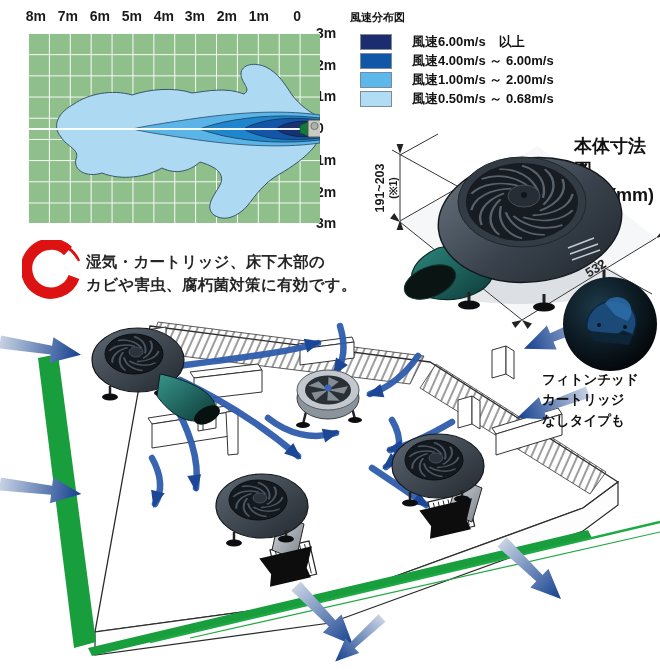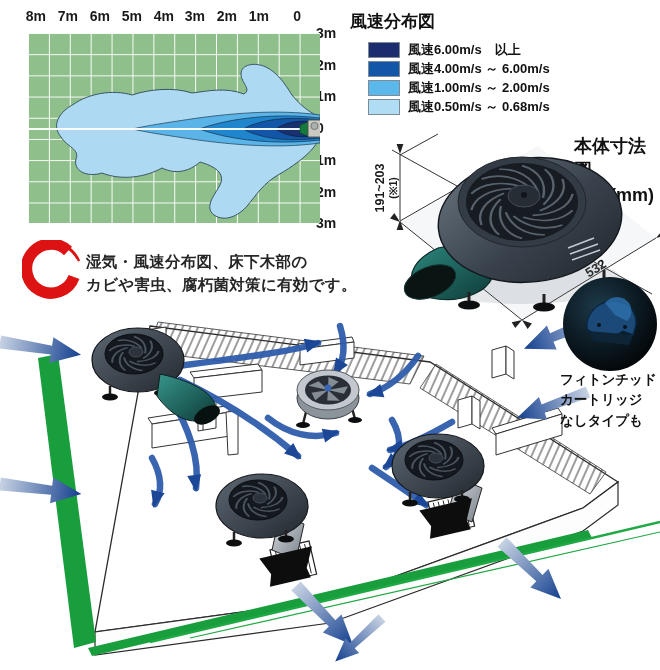--- a/index.html
+++ b/index.html
@@ -14,38 +14,38 @@
   .grid{
     position:absolute;left:28px;top:33px;width:292px;height:190px;background:#8fbf8b;
     background-image:
       linear-gradient(to right, rgba(255,255,255,.95) 1.3px, transparent 1.3px),
       linear-gradient(to bottom, rgba(255,255,255,.95) 1.3px, transparent 1.3px);
     background-size:20.9px 21.2px;
   }
   .grid svg{position:absolute;left:0;top:0;}
   
   .legend{position:absolute;left:348px;top:10px;width:312px;}
-  .legend-title{font-size:17px;font-weight:700;color:#111;margin:0 0 7px 2px;}
-  .legend-row{display:flex;align-items:center;gap:8px;height:19px;margin-left:20px;}
+  .legend-title{font-size:11px;font-weight:700;color:#111;margin:0 0 7px 2px;}
+  .legend-row{display:flex;align-items:center;gap:20px;height:19px;margin-left:12px;}
   .sw{width:30px;height:14px;border:1px solid #7d8a97;flex:0 0 auto;}
   .legend-row .lab{font-size:13px;font-weight:600;color:#111;white-space:nowrap;}
   
   .dim-title{position:absolute;left:574px;top:134px;font-size:18px;font-weight:700;line-height:1.35;color:#111;}
   .dim-svg{position:absolute;left:372px;top:132px;}
   .dim-svg text{fill:#1a1a1a;font-family:"Liberation Sans",sans-serif;font-weight:600;}
   
   .feat-ico{position:absolute;left:22px;top:240px;}
   .feat-text{position:absolute;left:86px;top:250px;font-size:15.5px;font-weight:700;color:#262626;line-height:1.5;letter-spacing:.3px;}
   
   .cart-photo{
     position:absolute;left:563px;top:277px;width:94px;height:94px;border-radius:50%;
     background:radial-gradient(circle at 38% 32%, #1d3a4a 0%, #0c1a22 45%, #04080b 75%);
     overflow:hidden;z-index:6;
   }
-  .cart-text{position:absolute;left:560px;top:370px;font-size:13.5px;font-weight:700;color:#111;line-height:1.5;z-index:6;}
+  .cart-text{position:absolute;left:542px;top:370px;font-size:13.5px;font-weight:700;color:#111;line-height:1.5;z-index:6;}
   .iso{position:absolute;left:0;top:300px;z-index:1;}
   .dimwrap{z-index:5;}
   .chartwrap{z-index:4;}
 </style>
 </head>
 <body>
 
 <div class="abs chartwrap" style="left:0;top:0;width:345px;height:235px;">
   <span class="xlab" style="left:16px">8m</span>
   <span class="xlab" style="left:48px">7m</span>
@@ -123,21 +123,21 @@
 </div>
 
 <div class="feat-ico">
   <svg width="62" height="62" viewBox="0 0 62 62">
     <path d="M46,11 A24.5,24.5 0 1 0 52,37" fill="none" stroke="#dd1212" stroke-width="11.5"></path>
     <path d="M42,5 A31,31 0 0 1 57,21" fill="none" stroke="#dd1212" stroke-width="2.4"></path>
     <path d="M46,9 A26,26 0 0 1 55,19" fill="none" stroke="#dd1212" stroke-width="1.4"></path>
   </svg>
 </div>
 <div class="feat-text">
-  <div>湿気・風速分布図、床下木部の</div>
+  <div>湿気・カートリッジ、床下木部の</div>
   <div>カビや害虫、腐朽菌対策に有効です。</div>
 </div>
 
 <svg class="iso" width="660" height="370" viewBox="0 0 660 370">
   <defs>
     <pattern id="joists" width="7" height="7" patternUnits="userSpaceOnUse" patternTransform="rotate(24)">
       <line x1="3" y1="0" x2="3" y2="7" stroke="#3c3c3c" stroke-width="1"></line>
     </pattern>
     <linearGradient id="agrad" x1="0" y1="0" x2="1" y2="0">
       <stop offset="0" stop-color="#c7d2e3"></stop>

